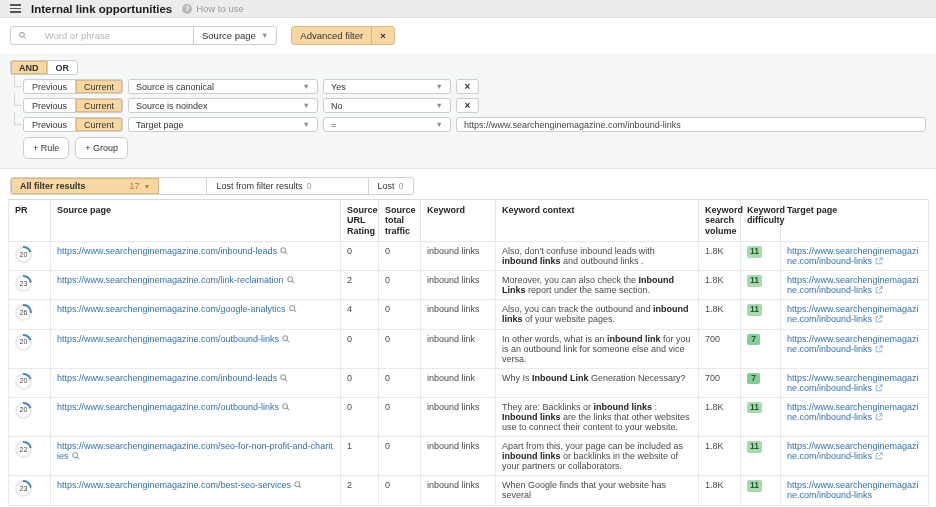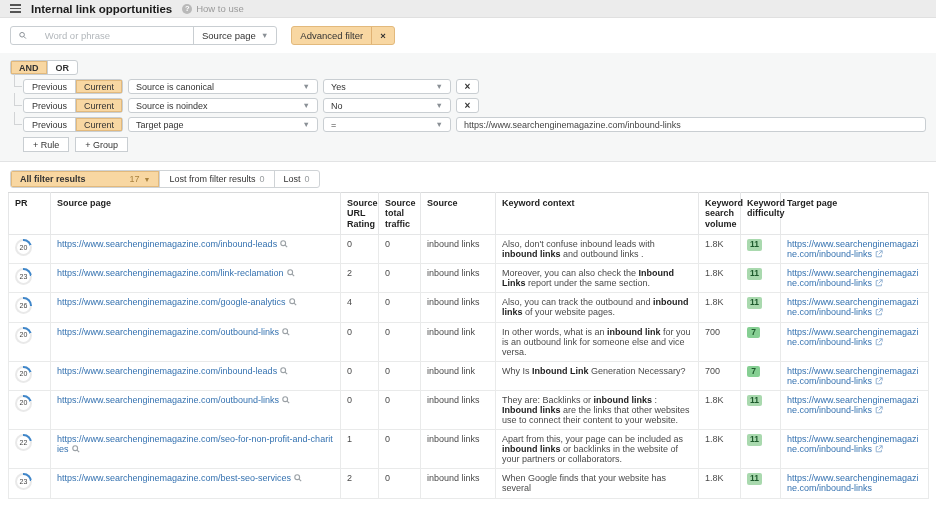--- a/index.html
+++ b/index.html
@@ -44,34 +44,34 @@
     border-left:1px solid #d2d4d6; border-bottom:1px solid #d2d4d6; }
   .select { display:flex; align-items:center; justify-content:space-between; background:#fff;
     border:1px solid #c9ced2; border-radius:3px; height:15px; padding:0 7px; font-size:9px;
     color:#333; cursor:pointer; }
   .select.w1 { width:190px; } .select.w2 { width:128px; }
   .xbtn { width:23px; height:15px; display:flex; align-items:center; justify-content:center;
     background:#fff; border:1px solid #c9ced2; border-radius:3px; font-weight:bold; cursor:pointer; }
   .value-input { flex:1; height:15px; border:1px solid #c9ced2; border-radius:3px; background:#fff;
     padding:0 7px; font-size:9px; color:#444; font-family:"Liberation Sans",sans-serif; outline:none; }
   .add-row { display:flex; gap:6px; margin-top:5px; margin-left:13px; }
-  .btn { display:inline-flex; align-items:center; gap:4px; height:15px; padding:0 9px;
-    border:1px solid #c9ced2; border-radius:0; background:#fff; font-size:9px; color:#333; cursor:pointer; }
+  .btn { display:inline-flex; align-items:center; gap:4px; height:22px; padding:0 9px;
+    border:1px solid #c9ced2; border-radius:5px; background:#fff; font-size:9px; color:#333; cursor:pointer; }
   .apply-row { margin-top:11px; display:flex; align-items:center; gap:14px; }
   .apply-btn { height:19px; padding:0 17px; border:none; border-radius:3px; background:#e9eaeb;
     color:#b6b9bc; font-size:10px; font-family:"Liberation Sans",sans-serif; }
   .matching { color:#8d9195; font-size:9.5px; }
   .reset { color:#2f6cb3; font-size:9.5px; font-weight:bold; cursor:pointer; }
 
   
   .tabs-row { padding:8px 10px 0; }
   .tabs { display:inline-flex; height:18px; border:1px solid #cfd3d6; border-radius:3px;
     overflow:hidden; background:#fff; }
   .tab { display:flex; align-items:center; gap:4px; padding:0 9px; font-size:9px; color:#333; cursor:pointer; }
-  .tab + .tab { border-left:1px solid #cfd3d6; }
+  .tab + .tab { border-left:1px solid #cfd3d6;margin-left:47px; }
   .tab.active { background:#f8d7a2; box-shadow:inset 0 0 0 1px #e2b97c; font-weight:bold; }
   .tab .count { color:#989c9f; font-weight:normal; }
   .tab.active .count { color:#a9823f;margin-left:40px; }
   .tab .tcaret { color:#a9823f; font-size:7px; }
 
   
   .table-wrap { margin:4px 8px 0; }
   table { border-collapse:collapse; table-layout:fixed; width:920px; background:#fff; }
   th { font-size:9px; font-weight:bold; color:#1f1f1f; text-align:left; vertical-align:top;
     padding:5px 6px; border:1px solid #e5e6e7; border-top-color:#d8d9da; line-height:1.15; }
@@ -218,21 +218,21 @@
       <col style="width:42px">
         <col style="width:40px">
         <col style="width:148px">
     </colgroup>
     <thead>
         <tr id="thead-row">
           <th>PR</th>
           <th>Source page</th>
           <th>Source URL Rating</th>
           <th>Source total traffic</th>
-          <th>Source</th>
+          <th>Keyword</th>
           <th>Keyword context</th>
           <th>Keyword search volume</th>
           <th>Keyword difficulty</th>
           <th>Target page</th>
         </tr>
       </thead>
     <tbody id="tbody">
         <tr>
           <td>
             <div class="gauge" style="--p: 20;">

